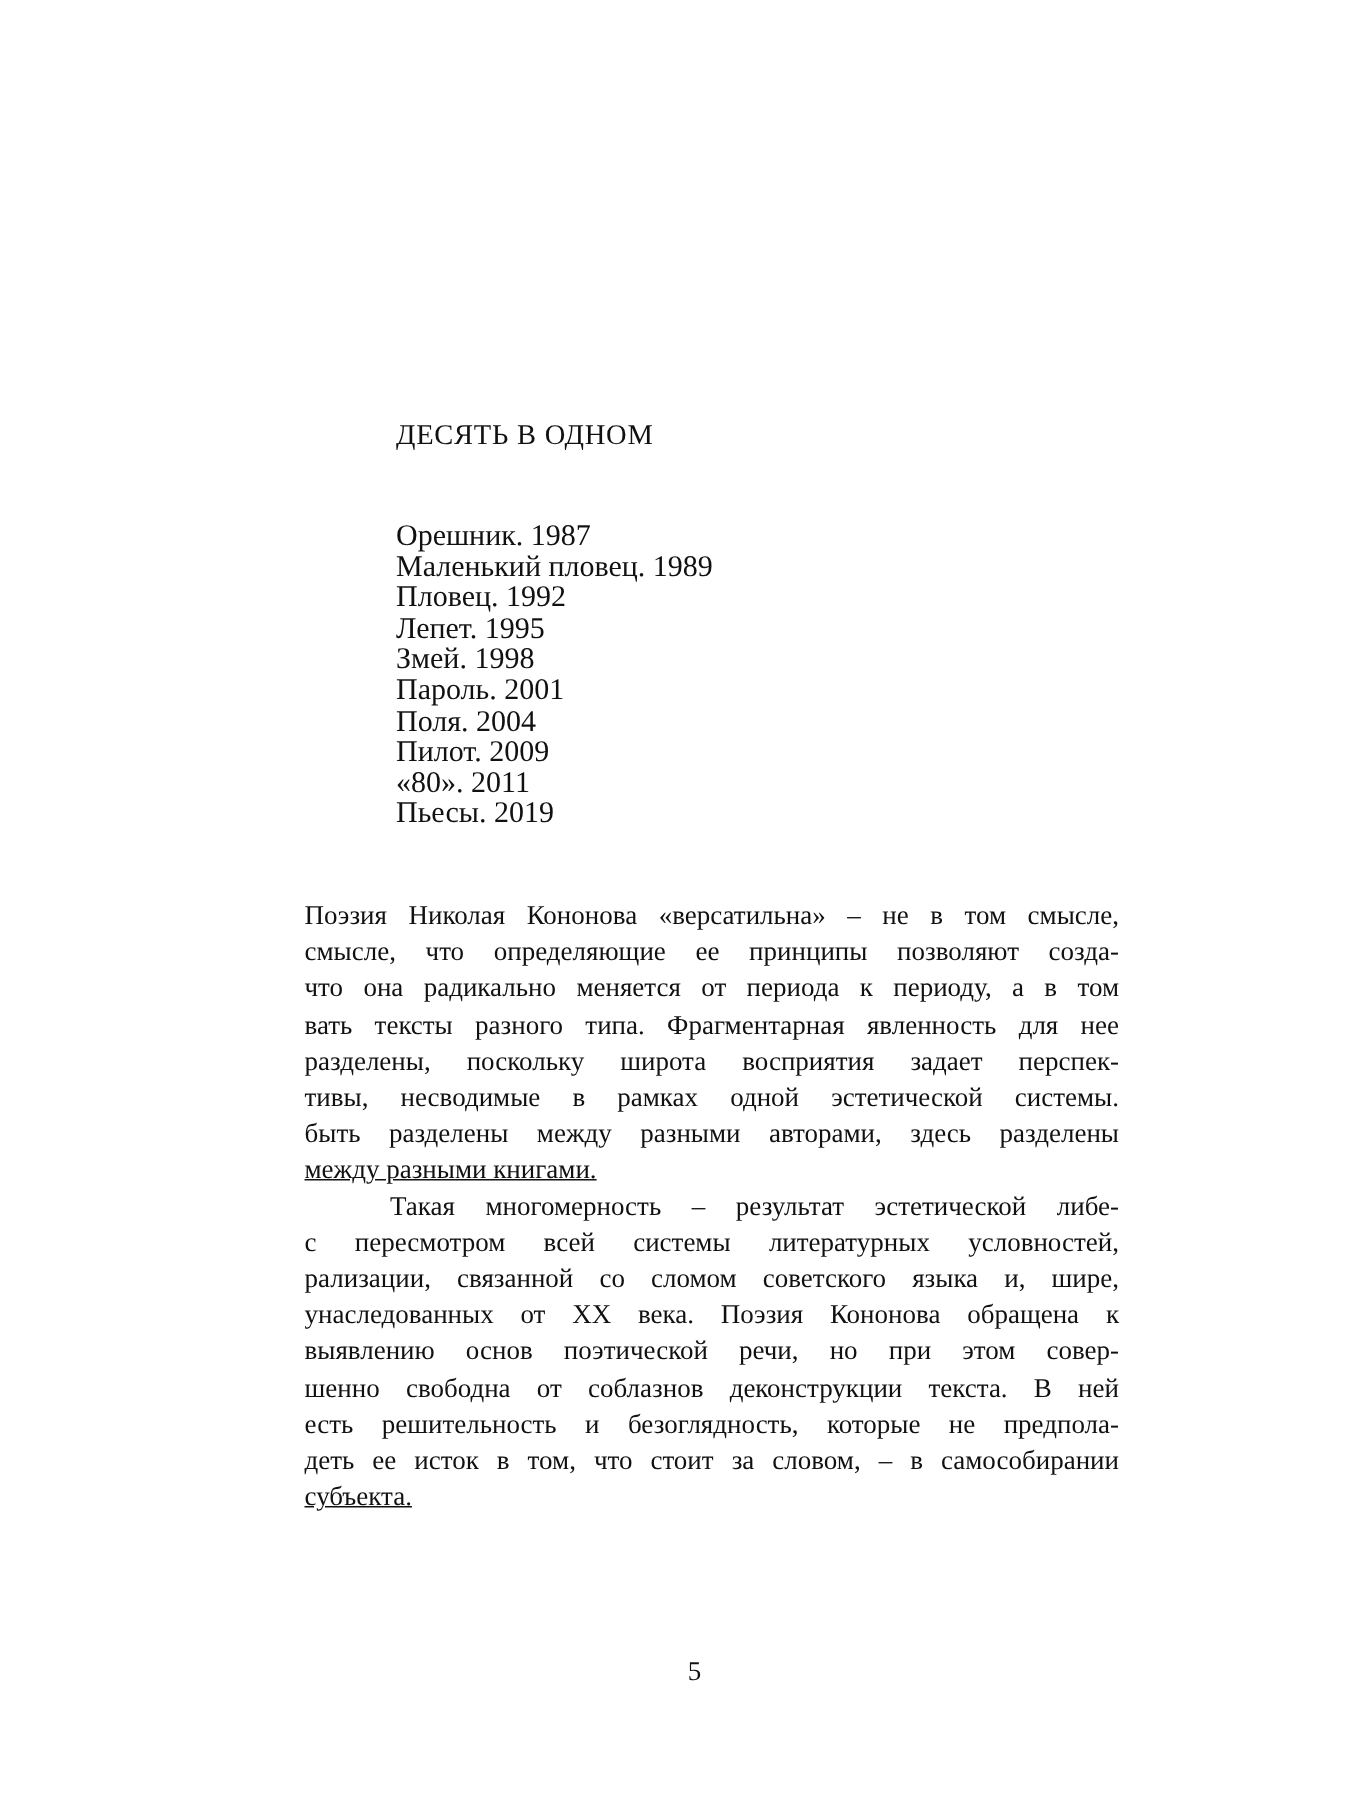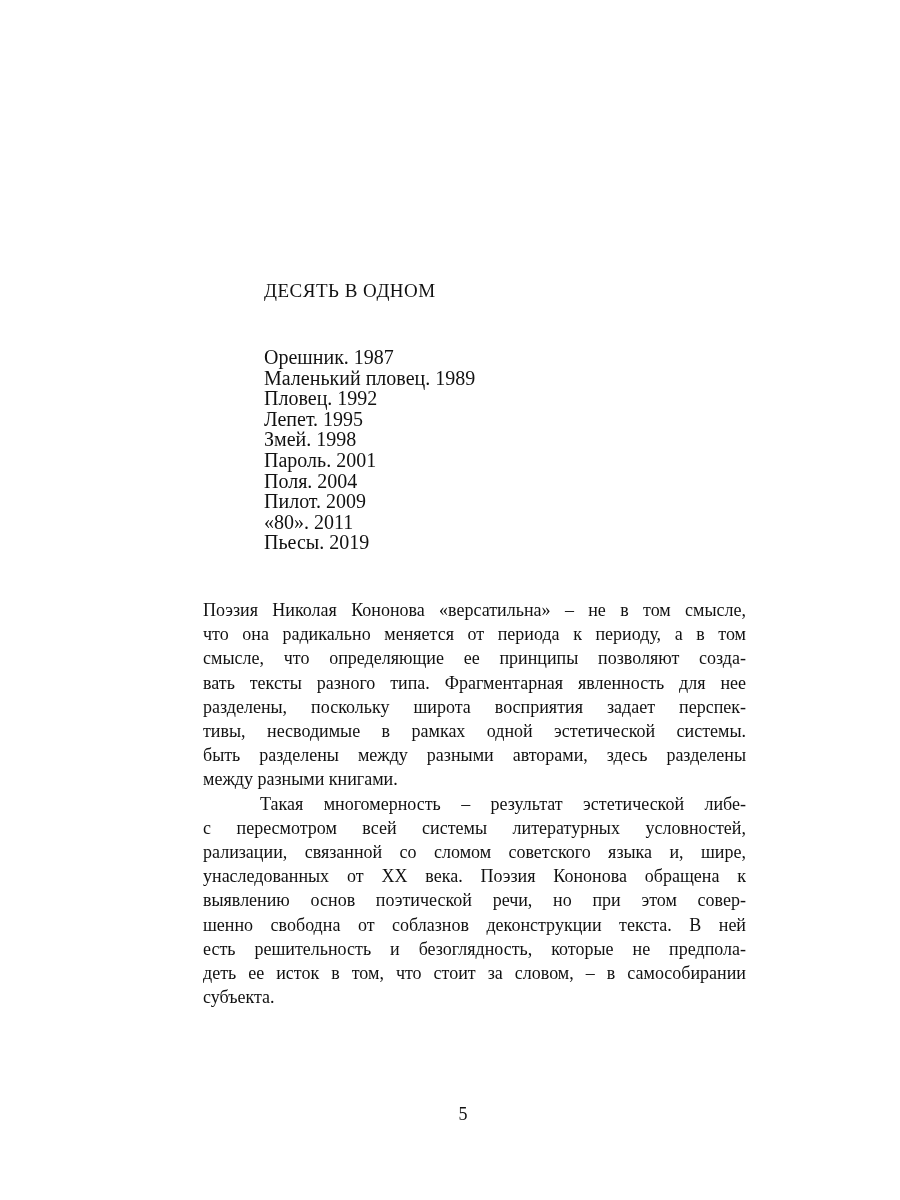--- a/index.html
+++ b/index.html
@@ -50,20 +50,21 @@
   .paragraph {
     margin: 0;
   }
   .line {
     text-align: justify;
     text-align-last: justify;
     white-space: normal;
   }
   .line.last {
     text-align-last: left;
+    text-decoration: underline;
   }
   .line.indent {
     text-indent: 57px;
   }
   .page-number {
     position: absolute;
     top: 1104px;
     left: 203px;
     width: 520px;
     text-align: center;
@@ -87,22 +88,22 @@
       <div class="book-item">Пароль. 2001</div>
       <div class="book-item">Поля. 2004</div>
       <div class="book-item">Пилот. 2009</div>
       <div class="book-item">«80». 2011</div>
       <div class="book-item">Пьесы. 2019</div>
     </div>
 
   <div class="body-text">
       <div class="paragraph">
         <div class="line">Поэзия Николая Кононова «версатильна» – не в том смысле,</div>
+        <div class="line">смысле, что определяющие ее принципы позволяют созда-</div>
         <div class="line">что она радикально меняется от периода к периоду, а в том</div>
-        <div class="line">смысле, что определяющие ее принципы позволяют созда-</div>
         <div class="line">вать тексты разного типа. Фрагментарная явленность для нее</div>
         <div class="line">разделены, поскольку широта восприятия задает перспек-</div>
         <div class="line">тивы, несводимые в рамках одной эстетической системы.</div>
         <div class="line">быть разделены между разными авторами, здесь разделены</div>
         <div class="line last">между разными книгами.</div>
       </div>
       <div class="paragraph">
         <div class="line indent">Такая многомерность – результат эстетической либе-</div>
         <div class="line">с пересмотром всей системы литературных условностей,</div>
         <div class="line">рализации, связанной со сломом советского языка и, шире,</div>

